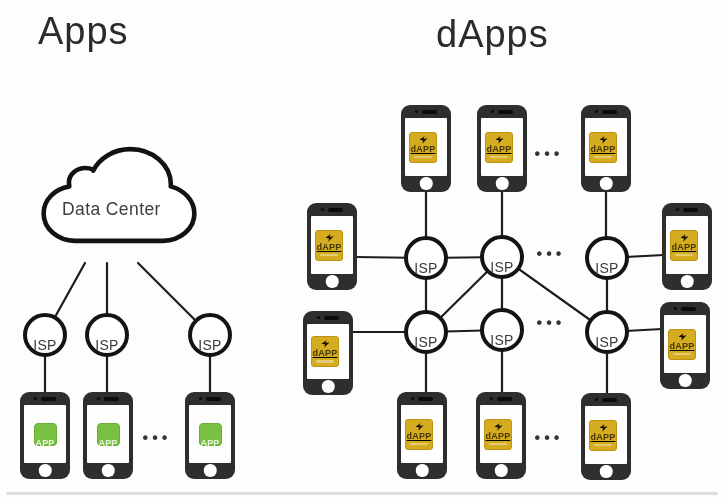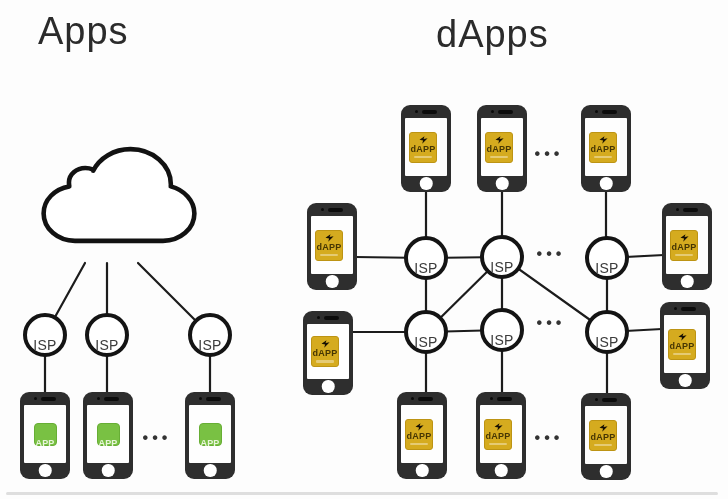--- a/index.html
+++ b/index.html
@@ -28,21 +28,21 @@
   .scr{position:absolute;left:4px;right:4px;top:13px;bottom:16px;background:#fefefe;border-radius:1px;
        display:flex;align-items:center;justify-content:center;}
   .home{position:absolute;bottom:2.5px;left:50%;transform:translateX(-50%);width:12.5px;height:12.5px;border-radius:50%;background:#ffffff;}
   .icon{box-sizing:border-box;display:flex;align-items:center;justify-content:center;}
   .icon.app{
     width:23px;height:23px;border-radius:4px;background:#79c143;border:1px solid #67ae35;
   }
   .icon.app .ilabel{font-size:9px;font-weight:bold;color:#e9f5dc;letter-spacing:.2px;margin-top:18px;}
   .icon.dapp{
     width:28px;height:31px;border-radius:3px;background:#d5ab1f;border:1px solid #bd9414;
-    flex-direction:column;gap:0px;transform:translateX(-3px);
+    flex-direction:column;gap:0px;transform:translateX(-3px);text-decoration:underline;
   }
   .icon.dapp .glyph{width:9px;height:8px;margin-bottom:1px;}
   .icon.dapp .glyph path{fill:#171003;}
   .icon.dapp .ilabel{font-size:9px;font-weight:bold;color:#463603;letter-spacing:.2px;line-height:1;}
   .icon.dapp .shine{display:block;width:70%;height:2.5px;margin-top:2px;border-radius:1px;background:rgba(255,255,255,.38);}
   .dots{position:absolute;z-index:3;transform:translate(-50%,-50%);font-size:16px;font-weight:bold;letter-spacing:4px;color:#333333;line-height:1;}
   .baseline{position:absolute;left:6px;top:492px;width:712px;height:2.5px;background:#d4d4d4;opacity:.75;border-radius:2px;filter:blur(.6px);z-index:1;}
 </style>
 </head>
 <body>
@@ -85,20 +85,21 @@
   </svg>
 
   <div class="title" style="left:38px;top:12px">Apps</div>
   <div class="title" style="left:436px;top:15px">dApps</div>
 
   <div class="cloud-wrap">
     <svg viewBox="-3 -3 131 93" preserveAspectRatio="none">
       <path d="M41.1 20.5 C46.3 8.4 58.2 0 72 0 c18.5 0 33.5 15 33.5 33.5 c0 .6 0 1.2 -.1 1.8 C116.6 38.7 125 48.9 125 61 c0 14.4 -11.6 26 -26 26 H26 C11.6 87 0 75.4 0 61 C0 48.2 9.2 37.6 21.3 35.4 c-.2 -1.3 -.3 -2.6 -.3 -3.9 c0 -7.5 6.1 -13.6 13.6 -13.6 c2.3 0 4.5 .6 6.5 1.6 z"></path>
     </svg>
   </div>
+  <span class="cloudlabel">Data Center</span>
 
   <div class="isp" style="left:45px;top:335px">
       <span class="isplabel">ISP</span>
     </div>
   <div class="isp" style="left:107px;top:335px">
       <span class="isplabel">ISP</span>
     </div>
   <div class="isp" style="left:210px;top:335px">
       <span class="isplabel">ISP</span>
     </div>

